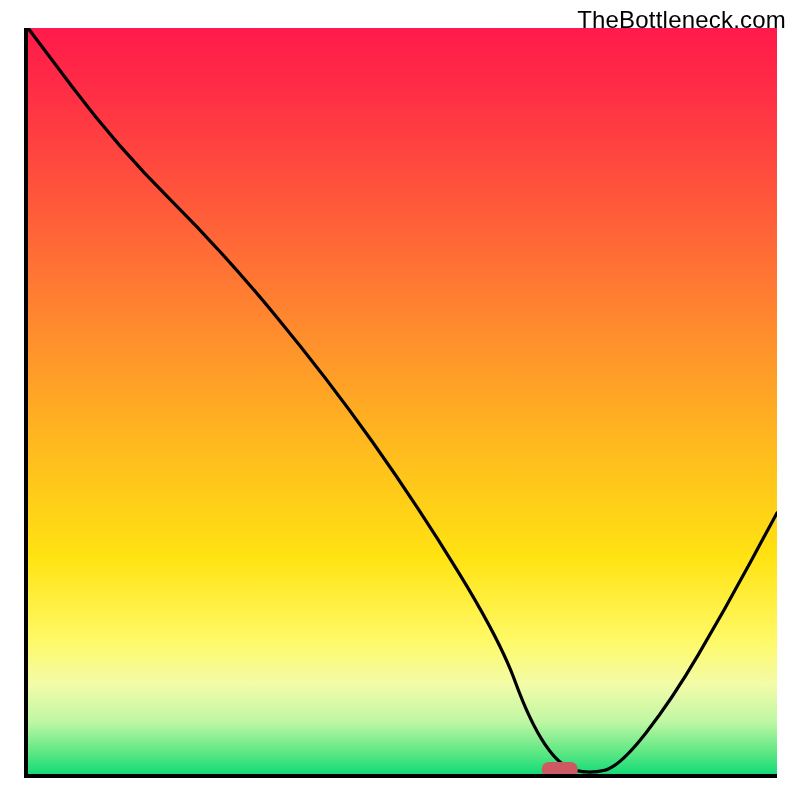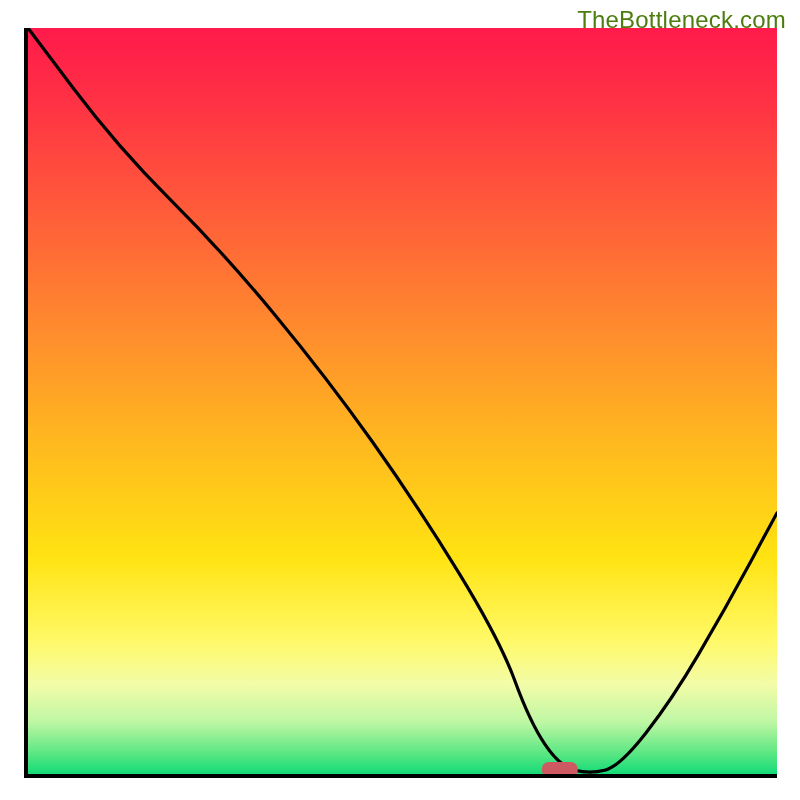--- a/index.html
+++ b/index.html
@@ -13,21 +13,21 @@
   }
   .frame {
     position: relative;
     width: 800px;
     height: 800px;
   }
   .watermark {
     position: absolute;
     top: 6px;
     right: 14px;
-    color: #4d7c0f;
+    color: #000000;
     font-size: 24px;
     font-weight: 500;
     letter-spacing: 0.2px;
   }
   .plot-area {
     position: absolute;
     left: 24px;
     top: 28px;
     width: 753px;
     height: 750px;

